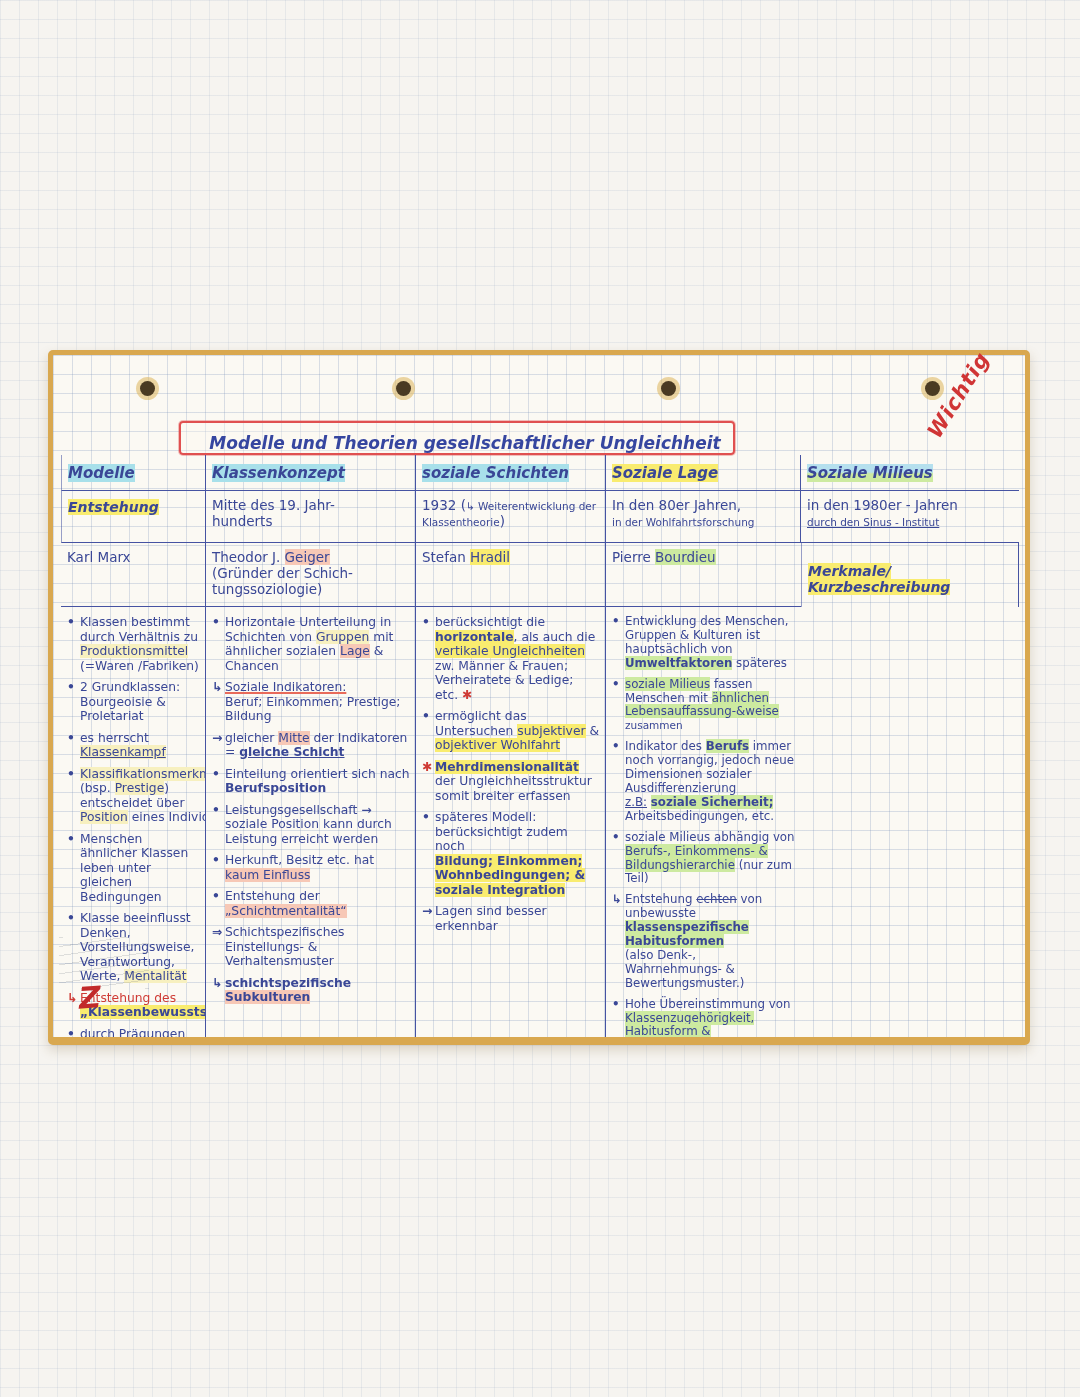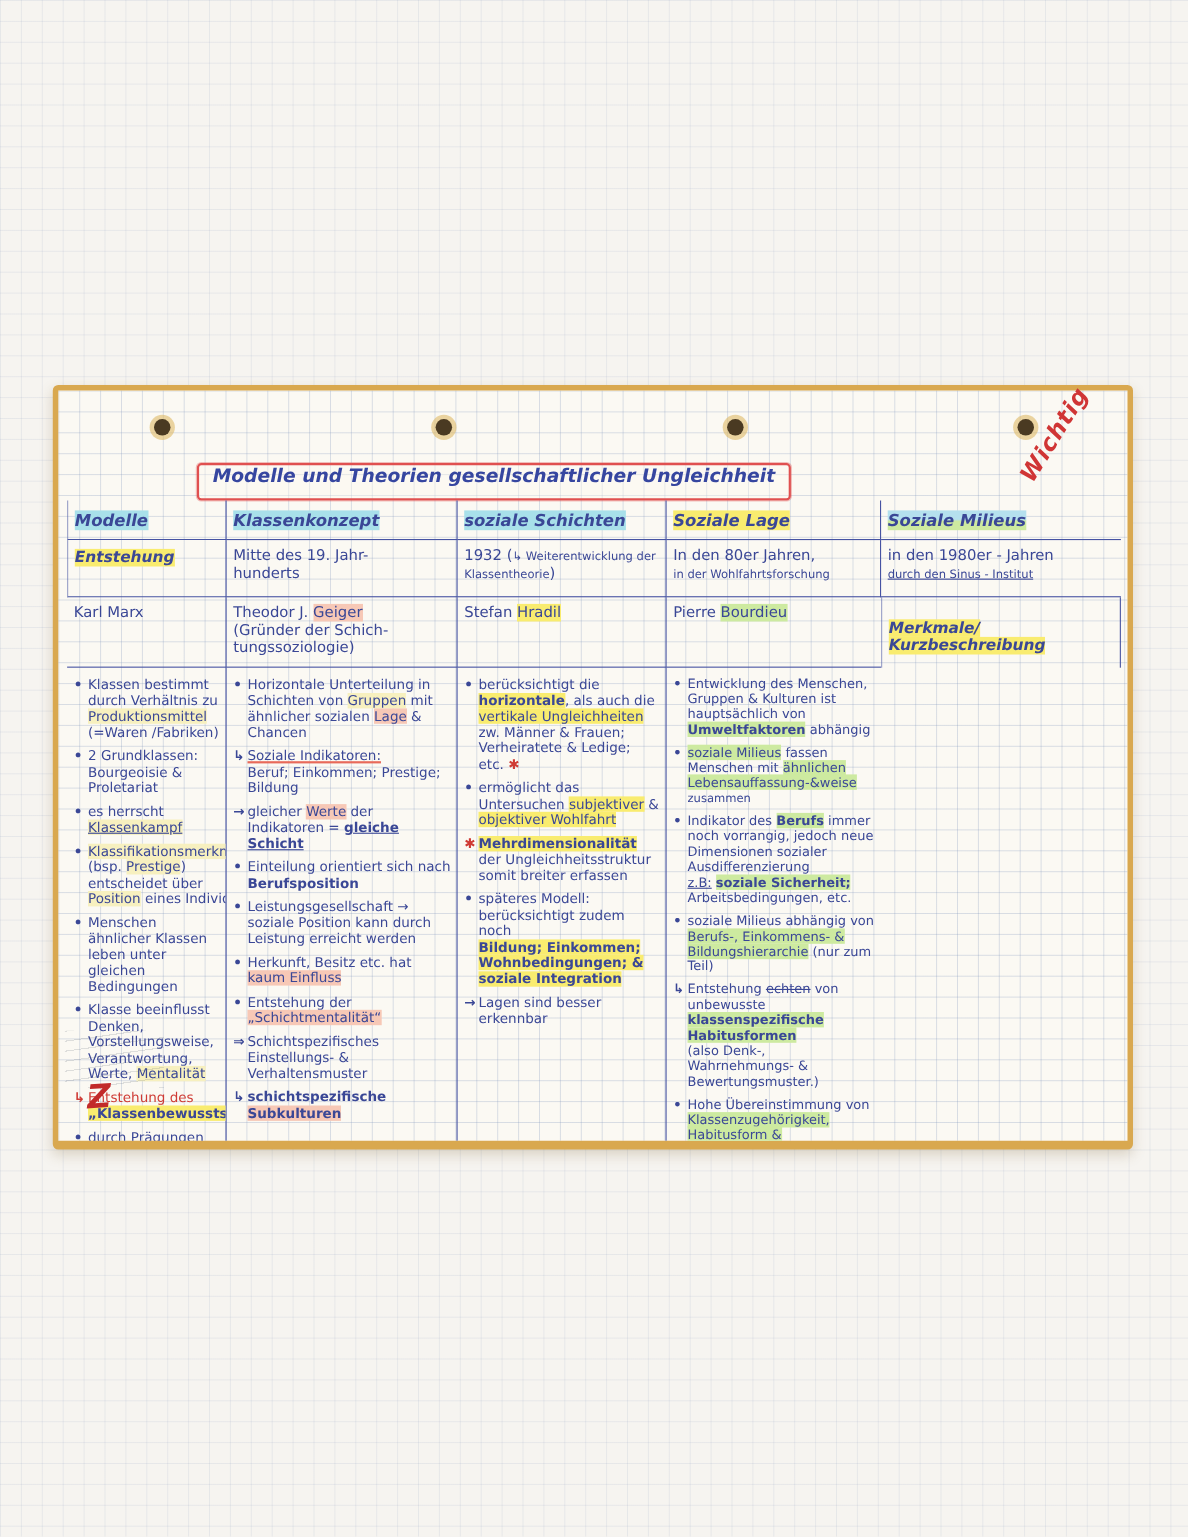--- a/index.html
+++ b/index.html
@@ -37,22 +37,23 @@
   .wichtig{
     position:absolute;right:18px;top:28px;
     transform:rotate(-58deg);transform-origin:center;
     color:#d03535;font-size:21px;font-style:italic;font-weight:bold;
     letter-spacing:1px;
   }
   .title-box{
     position:absolute;left:126px;top:66px;width:536px;height:30px;
     border:2.5px solid #e05050;border-radius:4px;
     box-shadow:0 0 0 1px rgba(224,80,80,.35);
-    display:flex;align-items:flex-start;justify-content:center;
+    display:flex;align-items:flex-end;justify-content:center;
     background:rgba(255,250,240,.35);
+    padding-left:16px;
   }
   .title-box span{
     font-size:17px;font-weight:bold;font-style:italic;color:#3646a0;
     white-space:nowrap;
   }
   .ntable{
     position:absolute;left:8px;top:100px;right:6px;bottom:0;
     display:grid;
     grid-template-columns:145px 210px 190px 195px 1fr;
     grid-template-rows:36px 52px 64px 1fr;
@@ -187,21 +188,21 @@
           <div class="bullet">
             <span class="mk">•</span>
             <span class="tx"><span>Horizontale Unterteilung in Schichten von </span><span class="hl-soft">Gruppen</span><span> mit ähnlicher sozialen </span><span class="hl-pink">Lage</span><span> &amp; Chancen</span></span>
           </div>
           <div class="bullet">
             <span class="mk">↳</span>
             <span class="tx"><span class="u-pink">Soziale Indikatoren:</span><span></span><br><span>Beruf; Einkommen; Prestige; Bildung</span></span>
           </div>
           <div class="bullet">
             <span class="mk">→</span>
-            <span class="tx"><span>gleicher </span><span class="hl-pink">Werte</span><span> der Indikatoren = </span><span class="b u">gleiche Schicht</span></span>
+            <span class="tx"><span>gleicher </span><span class="hl-pink">Mitte</span><span> der Indikatoren = </span><span class="b u">gleiche Schicht</span></span>
           </div>
           <div class="bullet">
             <span class="mk">•</span>
             <span class="tx"><span>Einteilung orientiert sich nach </span><span class="b">Berufsposition</span></span>
           </div>
           <div class="bullet">
             <span class="mk">•</span>
             <span class="tx"><span>Leistungsgesellschaft → soziale Position kann durch Leistung erreicht werden</span></span>
           </div>
           <div class="bullet">
@@ -239,21 +240,21 @@
             <span class="tx"><span>späteres Modell: berücksichtigt zudem noch</span><br><span></span><span class="hl-yellow b">Bildung; Einkommen; Wohnbedingungen; &amp; soziale Integration</span></span>
           </div>
           <div class="bullet">
             <span class="mk">→</span>
             <span class="tx"><span>Lagen sind besser erkennbar</span></span>
           </div>
         </div>
       <div class="cell merk tight lastcol">
           <div class="bullet">
             <span class="mk">•</span>
-            <span class="tx"><span>Entwicklung des Menschen, Gruppen &amp; Kulturen ist hauptsächlich von </span><span class="hl-green b">Umweltfaktoren</span><span> abhängig</span></span>
+            <span class="tx"><span>Entwicklung des Menschen, Gruppen &amp; Kulturen ist hauptsächlich von </span><span class="hl-green b">Umweltfaktoren</span><span> späteres</span></span>
           </div>
           <div class="bullet">
             <span class="mk">•</span>
             <span class="tx"><span class="hl-green">soziale Milieus</span><span> fassen Menschen mit </span><span class="hl-green">ähnlichen Lebensauffassung-&amp;weise</span><span> </span><span class="sm">zusammen</span></span>
           </div>
           <div class="bullet">
             <span class="mk">•</span>
             <span class="tx"><span>Indikator des </span><span class="hl-green b">Berufs</span><span> immer noch vorrangig, jedoch neue Dimensionen sozialer Ausdifferenzierung</span><br><span></span><span class="u">z.B:</span><span> </span><span class="hl-green b">soziale Sicherheit;</span><span> Arbeitsbedingungen, etc.</span></span>
           </div>
           <div class="bullet">

